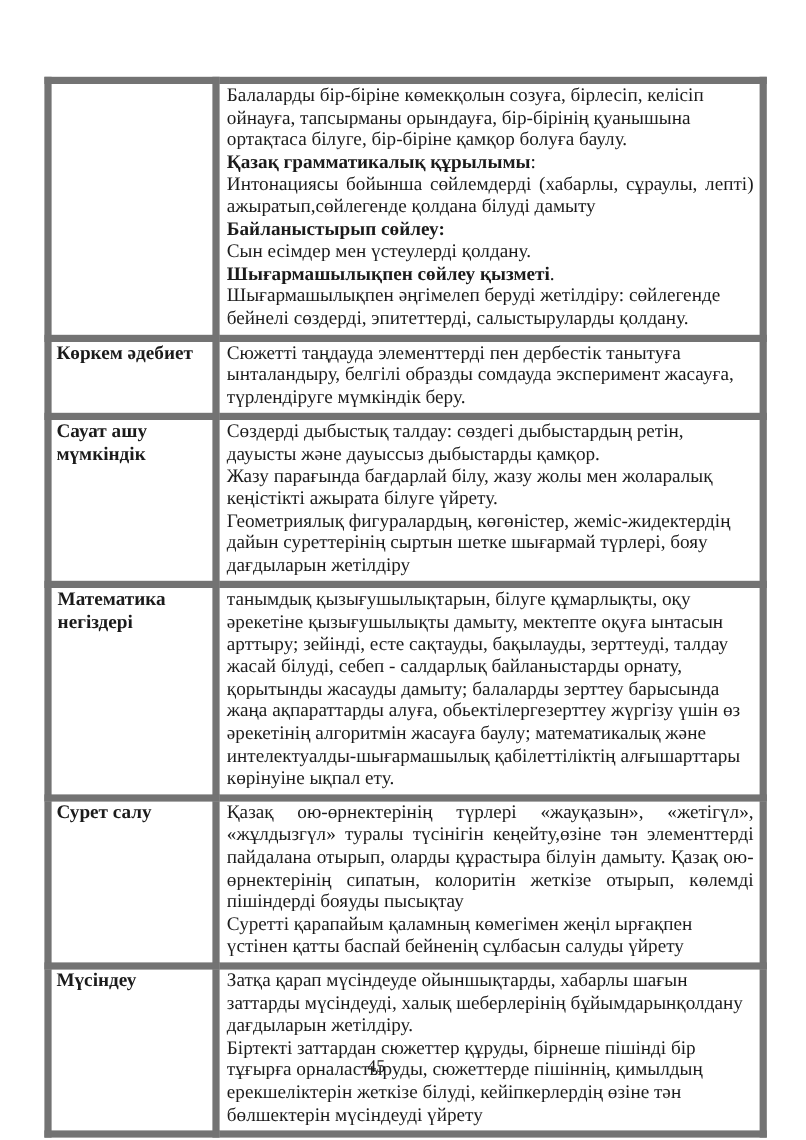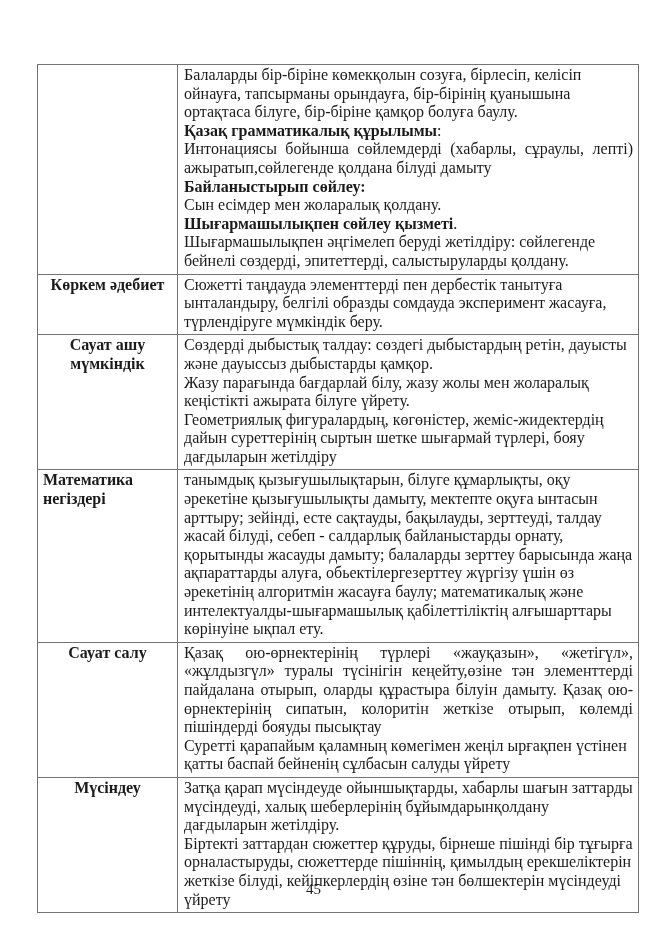--- a/index.html
+++ b/index.html
@@ -22,28 +22,27 @@
   table.doc-table {
     position: absolute;
     left: 37px;
     top: 64px;
     width: 602px;
     border-collapse: collapse;
     table-layout: fixed;
   }
   col.col-cat { width: 140px; }
   td {
-    border: 1px solid #737373;
+    border: 6px solid #737373;
     vertical-align: top;
     font-size: 16px;
     line-height: 18.6px;
   }
   td.cat {
     font-weight: bold;
-    text-align: center;
     padding: 1px 4px 2px 4px;
   }
   td.cat.left {
     text-align: left;
     padding-left: 5px;
     margin-left: 48px;
   }
   td.desc {
     padding: 1px 5px 3px 6px;
   }
@@ -77,21 +76,21 @@
       <col class="col-desc">
     </colgroup>
     <tbody id="table-body">
         <tr>
           <td class="cat"></td>
           <td class="desc">
             <p>Балаларды бір-біріне көмекқолын созуға, бірлесіп, келісіп ойнауға, тапсырманы орындауға, бір-бірінің қуанышына ортақтаса білуге, бір-біріне қамқор болуға баулу.</p>
             <p><b>Қазақ грамматикалық құрылымы</b>:</p>
             <p class="justify">Интонациясы бойынша сөйлемдерді (хабарлы, сұраулы, лепті) ажыратып,сөйлегенде қолдана білуді дамыту</p>
             <p><b>Байланыстырып сөйлеу:</b></p>
-            <p>Сын есімдер мен жоларалық қолдану.</p>
+            <p>Сын есімдер мен үстеулерді қолдану.</p>
             <p><b>Шығармашылықпен сөйлеу қызметі</b>.</p>
             <p>Шығармашылықпен әңгімелеп беруді жетілдіру: сөйлегенде бейнелі сөздерді, эпитеттерді, салыстыруларды қолдану.</p>
           </td>
         </tr>
         <tr>
           <td class="cat">Көркем әдебиет</td>
           <td class="desc">
             <p>Сюжетті таңдауда элементтерді пен дербестік танытуға ынталандыру, белгілі образды сомдауда эксперимент жасауға, түрлендіруге мүмкіндік беру.</p>
           </td>
         </tr>
@@ -103,21 +102,21 @@
             <p>Геометриялық фигуралардың, көгөністер, жеміс-жидектердің дайын суреттерінің сыртын шетке шығармай түрлері, бояу дағдыларын жетілдіру</p>
           </td>
         </tr>
         <tr>
           <td class="cat left">Математика негіздері</td>
           <td class="desc">
             <p>танымдық қызығушылықтарын, білуге құмарлықты, оқу әрекетіне қызығушылықты дамыту, мектепте оқуға ынтасын арттыру; зейінді, есте сақтауды, бақылауды, зерттеуді, талдау жасай білуді, себеп - салдарлық байланыстарды орнату, қорытынды жасауды дамыту; балаларды зерттеу барысында жаңа ақпараттарды алуға, обьектілергезерттеу жүргізу үшін өз әрекетінің алгоритмін жасауға баулу; математикалық және интелектуалды-шығармашылық қабілеттіліктің алғышарттары көрінуіне ықпал ету.</p>
           </td>
         </tr>
         <tr>
-          <td class="cat">Сауат салу</td>
+          <td class="cat">Сурет салу</td>
           <td class="desc">
             <p class="justify">Қазақ ою-өрнектерінің түрлері «жауқазын», «жетігүл», «жұлдызгүл» туралы түсінігін кеңейту,өзіне тән элементтерді пайдалана отырып, оларды құрастыра білуін дамыту. Қазақ ою-өрнектерінің сипатын, колоритін жеткізе отырып, көлемді пішіндерді бояуды пысықтау</p>
             <p>Суретті қарапайым қаламның көмегімен жеңіл ырғақпен үстінен қатты баспай бейненің сұлбасын салуды үйрету</p>
           </td>
         </tr>
         <tr>
           <td class="cat">Мүсіндеу</td>
           <td class="desc">
             <p>Затқа қарап мүсіндеуде ойыншықтарды, хабарлы шағын заттарды мүсіндеуді, халық шеберлерінің бұйымдарынқолдану дағдыларын жетілдіру.</p>
             <p>Біртекті заттардан сюжеттер құруды, бірнеше пішінді бір тұғырға орналастыруды, сюжеттерде пішіннің, қимылдың ерекшеліктерін жеткізе білуді, кейіпкерлердің өзіне тән бөлшектерін мүсіндеуді үйрету</p>

